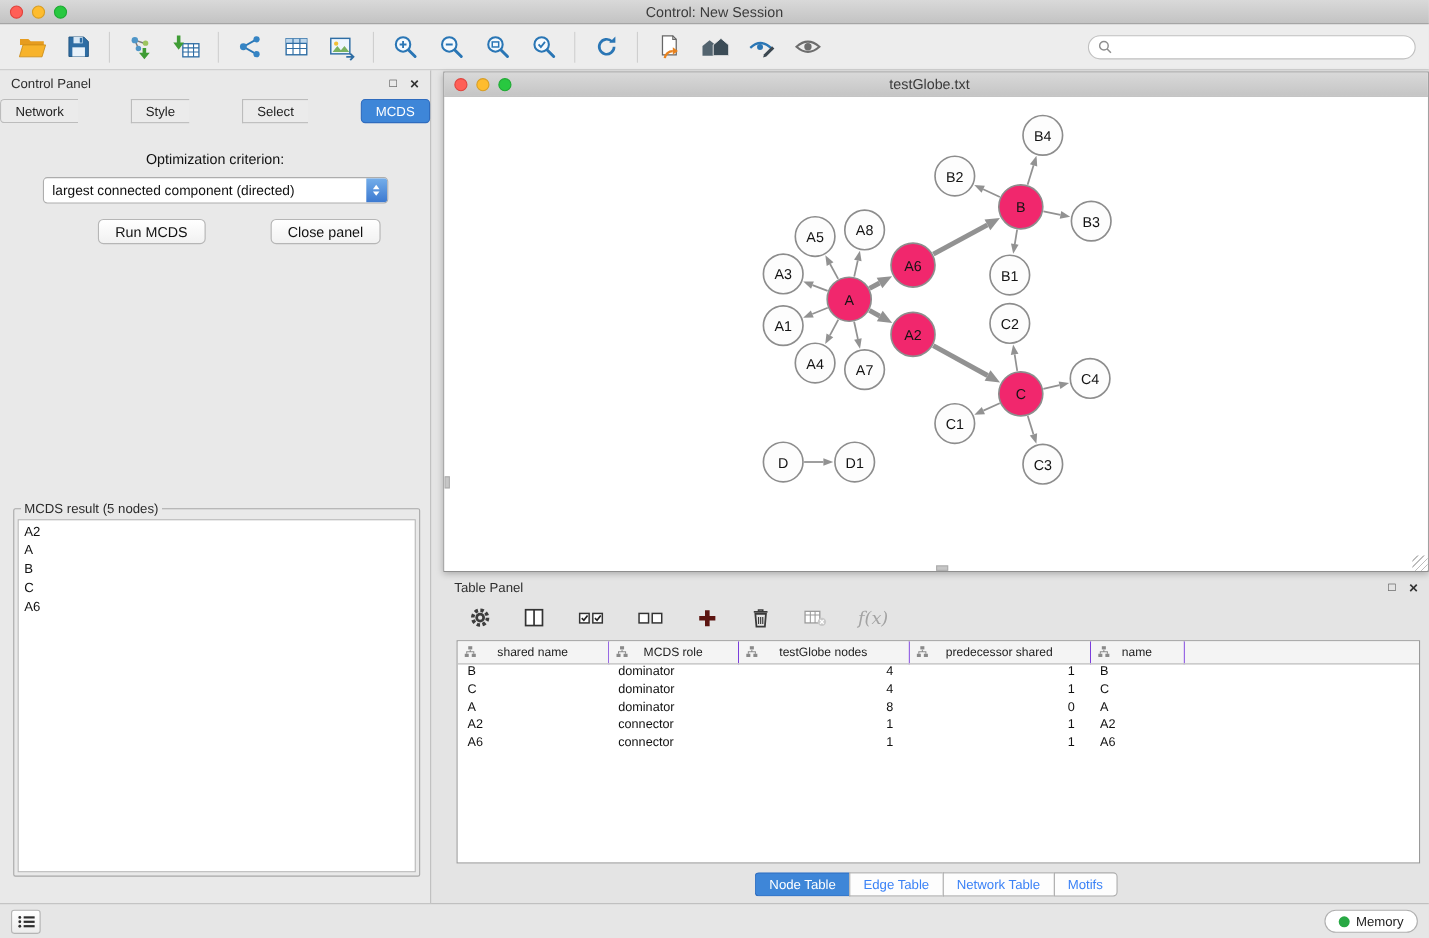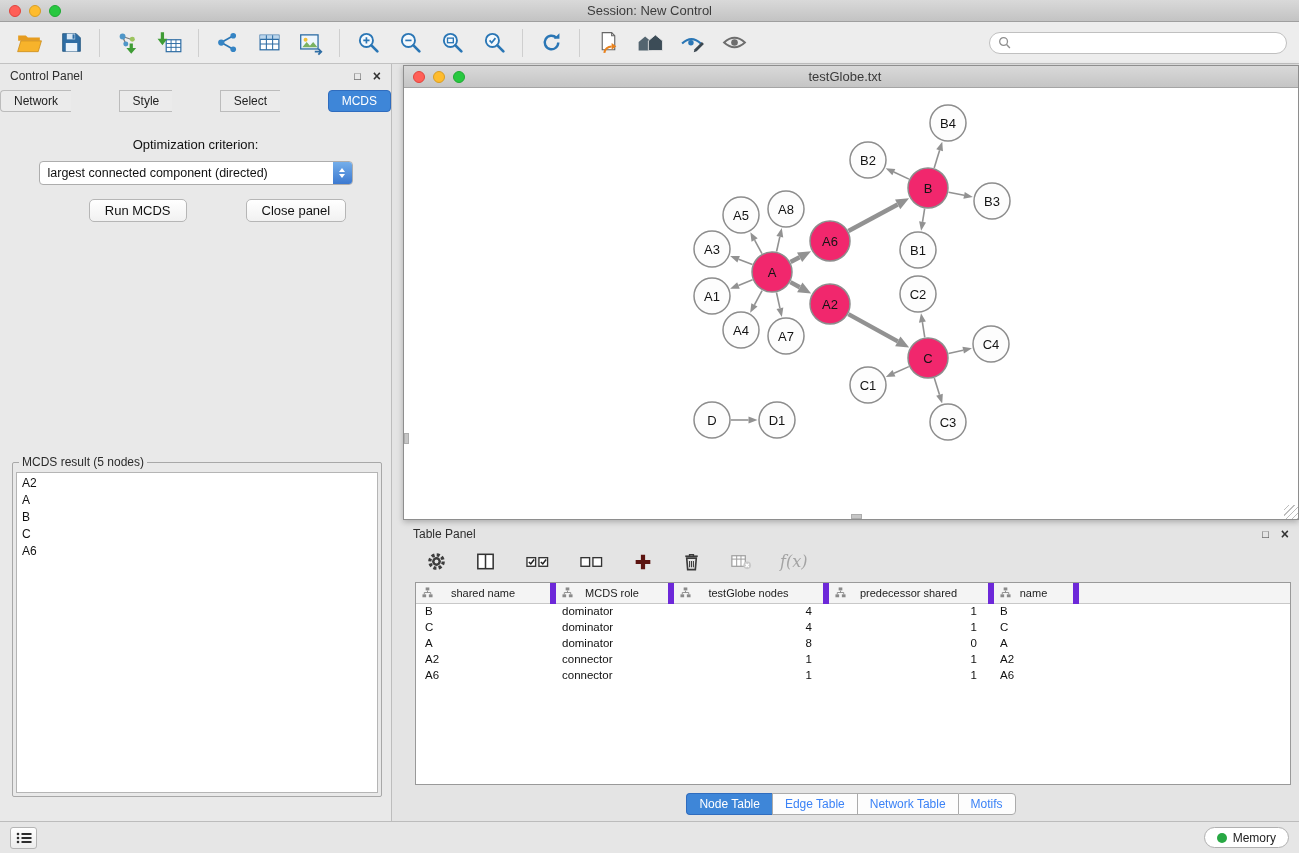--- a/index.html
+++ b/index.html
@@ -66,21 +66,21 @@
 .hthumb{position:absolute;left:50%;bottom:0;height:5px;width:11px;background:#c6c6c6;border:1px solid #adadad;cursor:ew-resize;}
 
 
 .table-panel{flex:1;display:flex;flex-direction:column;min-height:0;padding-top:5px;}
 .tp-header{display:flex;align-items:center;padding:2px 10px;font-size:12px;color:#2e2e2e;}
 .tp-toolbar{display:flex;align-items:center;gap:22px;padding:5px 10px 5px 20px;}
 .tp-btn{background:none;border:none;display:flex;align-items:center;justify-content:center;width:27px;height:27px;cursor:pointer;}
 .fx{font-family:"DejaVu Serif","Liberation Serif",serif;font-style:italic;font-size:16px;color:#a3a3a3;cursor:pointer;margin-left:4px;}
 .tp-table-wrap{flex:1;margin:2px 8px 4px 12px;background:#fff;border:1px solid #999;overflow:auto;min-height:0;}
 table{border-collapse:collapse;width:100%;table-layout:fixed;}
-thead th{background:#f4f4f4;border-bottom:1px solid #c8c8c8;border-right:6px solid #6d28d9;font-size:11px;font-weight:normal;color:#222;height:20px;text-align:center;white-space:nowrap;overflow:hidden;position:relative;cursor:pointer;}
+thead th{background:#f4f4f4;border-bottom:1px solid #c8c8c8;border-right:1px solid #6d28d9;font-size:11px;font-weight:normal;color:#222;height:20px;text-align:center;white-space:nowrap;overflow:hidden;position:relative;cursor:pointer;}
 thead th .col-icon{position:absolute;left:6px;top:4px;}
 thead th.filler{border-right:none;cursor:default;}
 tbody td{font-size:11.5px;color:#111;height:16px;padding:0 9px;white-space:nowrap;overflow:hidden;}
 tbody td.num{text-align:right;padding-right:14px;}
 .tp-tabs{display:flex;justify-content:center;padding:4px 0 6px;}
 .tp-tab{font-size:12px;padding:3px 12px;background:#fdfdfd;border:1px solid #ababab;border-right:none;color:#3b82f6;cursor:pointer;}
 .tp-tab:first-child{border-radius:4px 0 0 4px;}
 .tp-tab:last-child{border-right:1px solid #ababab;border-radius:0 4px 4px 0;}
 .tp-tab.active{background:#3e86d8;border-color:#2f6cbe;color:#fff;}
 
@@ -94,21 +94,21 @@
 <body>
 
 <div class="app">
 
   <div class="titlebar">
     <div class="traffic">
       <span class="tl red"></span>
       <span class="tl yellow"></span>
       <span class="tl green"></span>
     </div>
-    <div class="wtitle">Session: New Control</div>
+    <div class="wtitle">Control: New Session</div>
   </div>
 
   <div class="toolbar">
     <button class="tb-btn">
       <svg viewBox="0 0 24 24" width="26" height="26">
           <path d="M2 5h7l2 2h11v3H2z" fill="#e69c1f"></path>
           <path d="M1.5 20L4.5 10h19l-3 10z" fill="#f7b32b" stroke="#c98a16" stroke-width="0.7"></path>
         </svg>
     </button>
     <button class="tb-btn">

